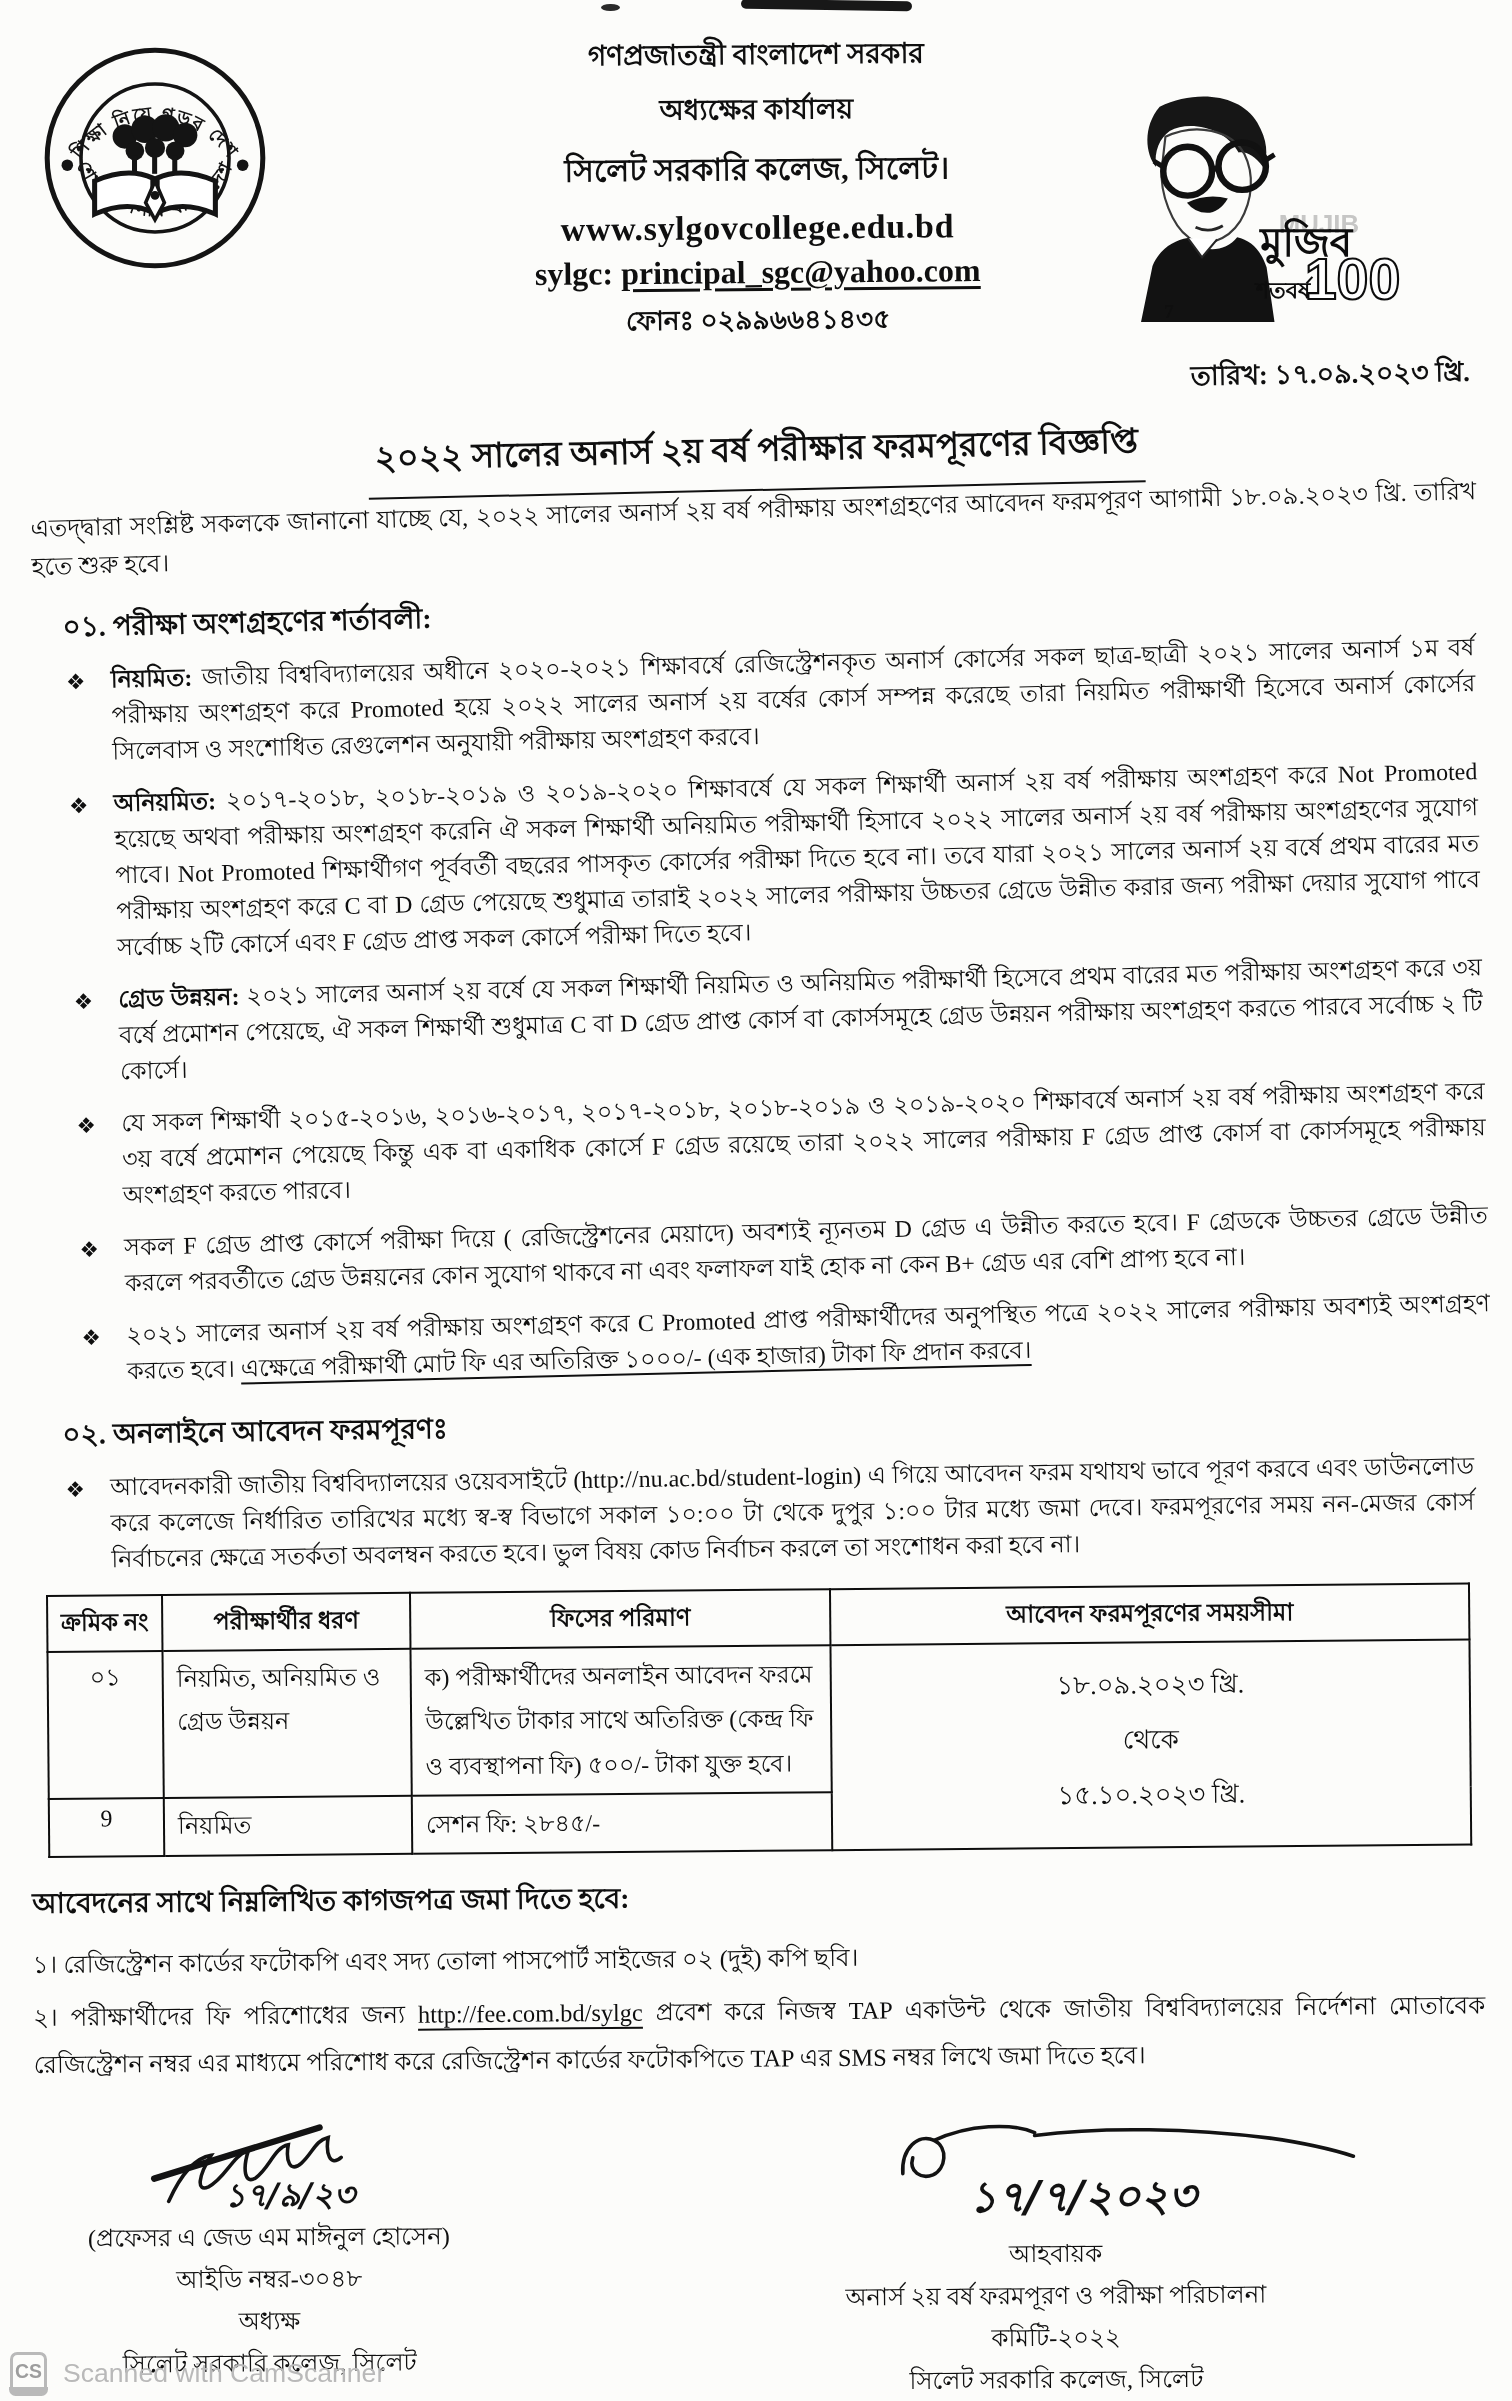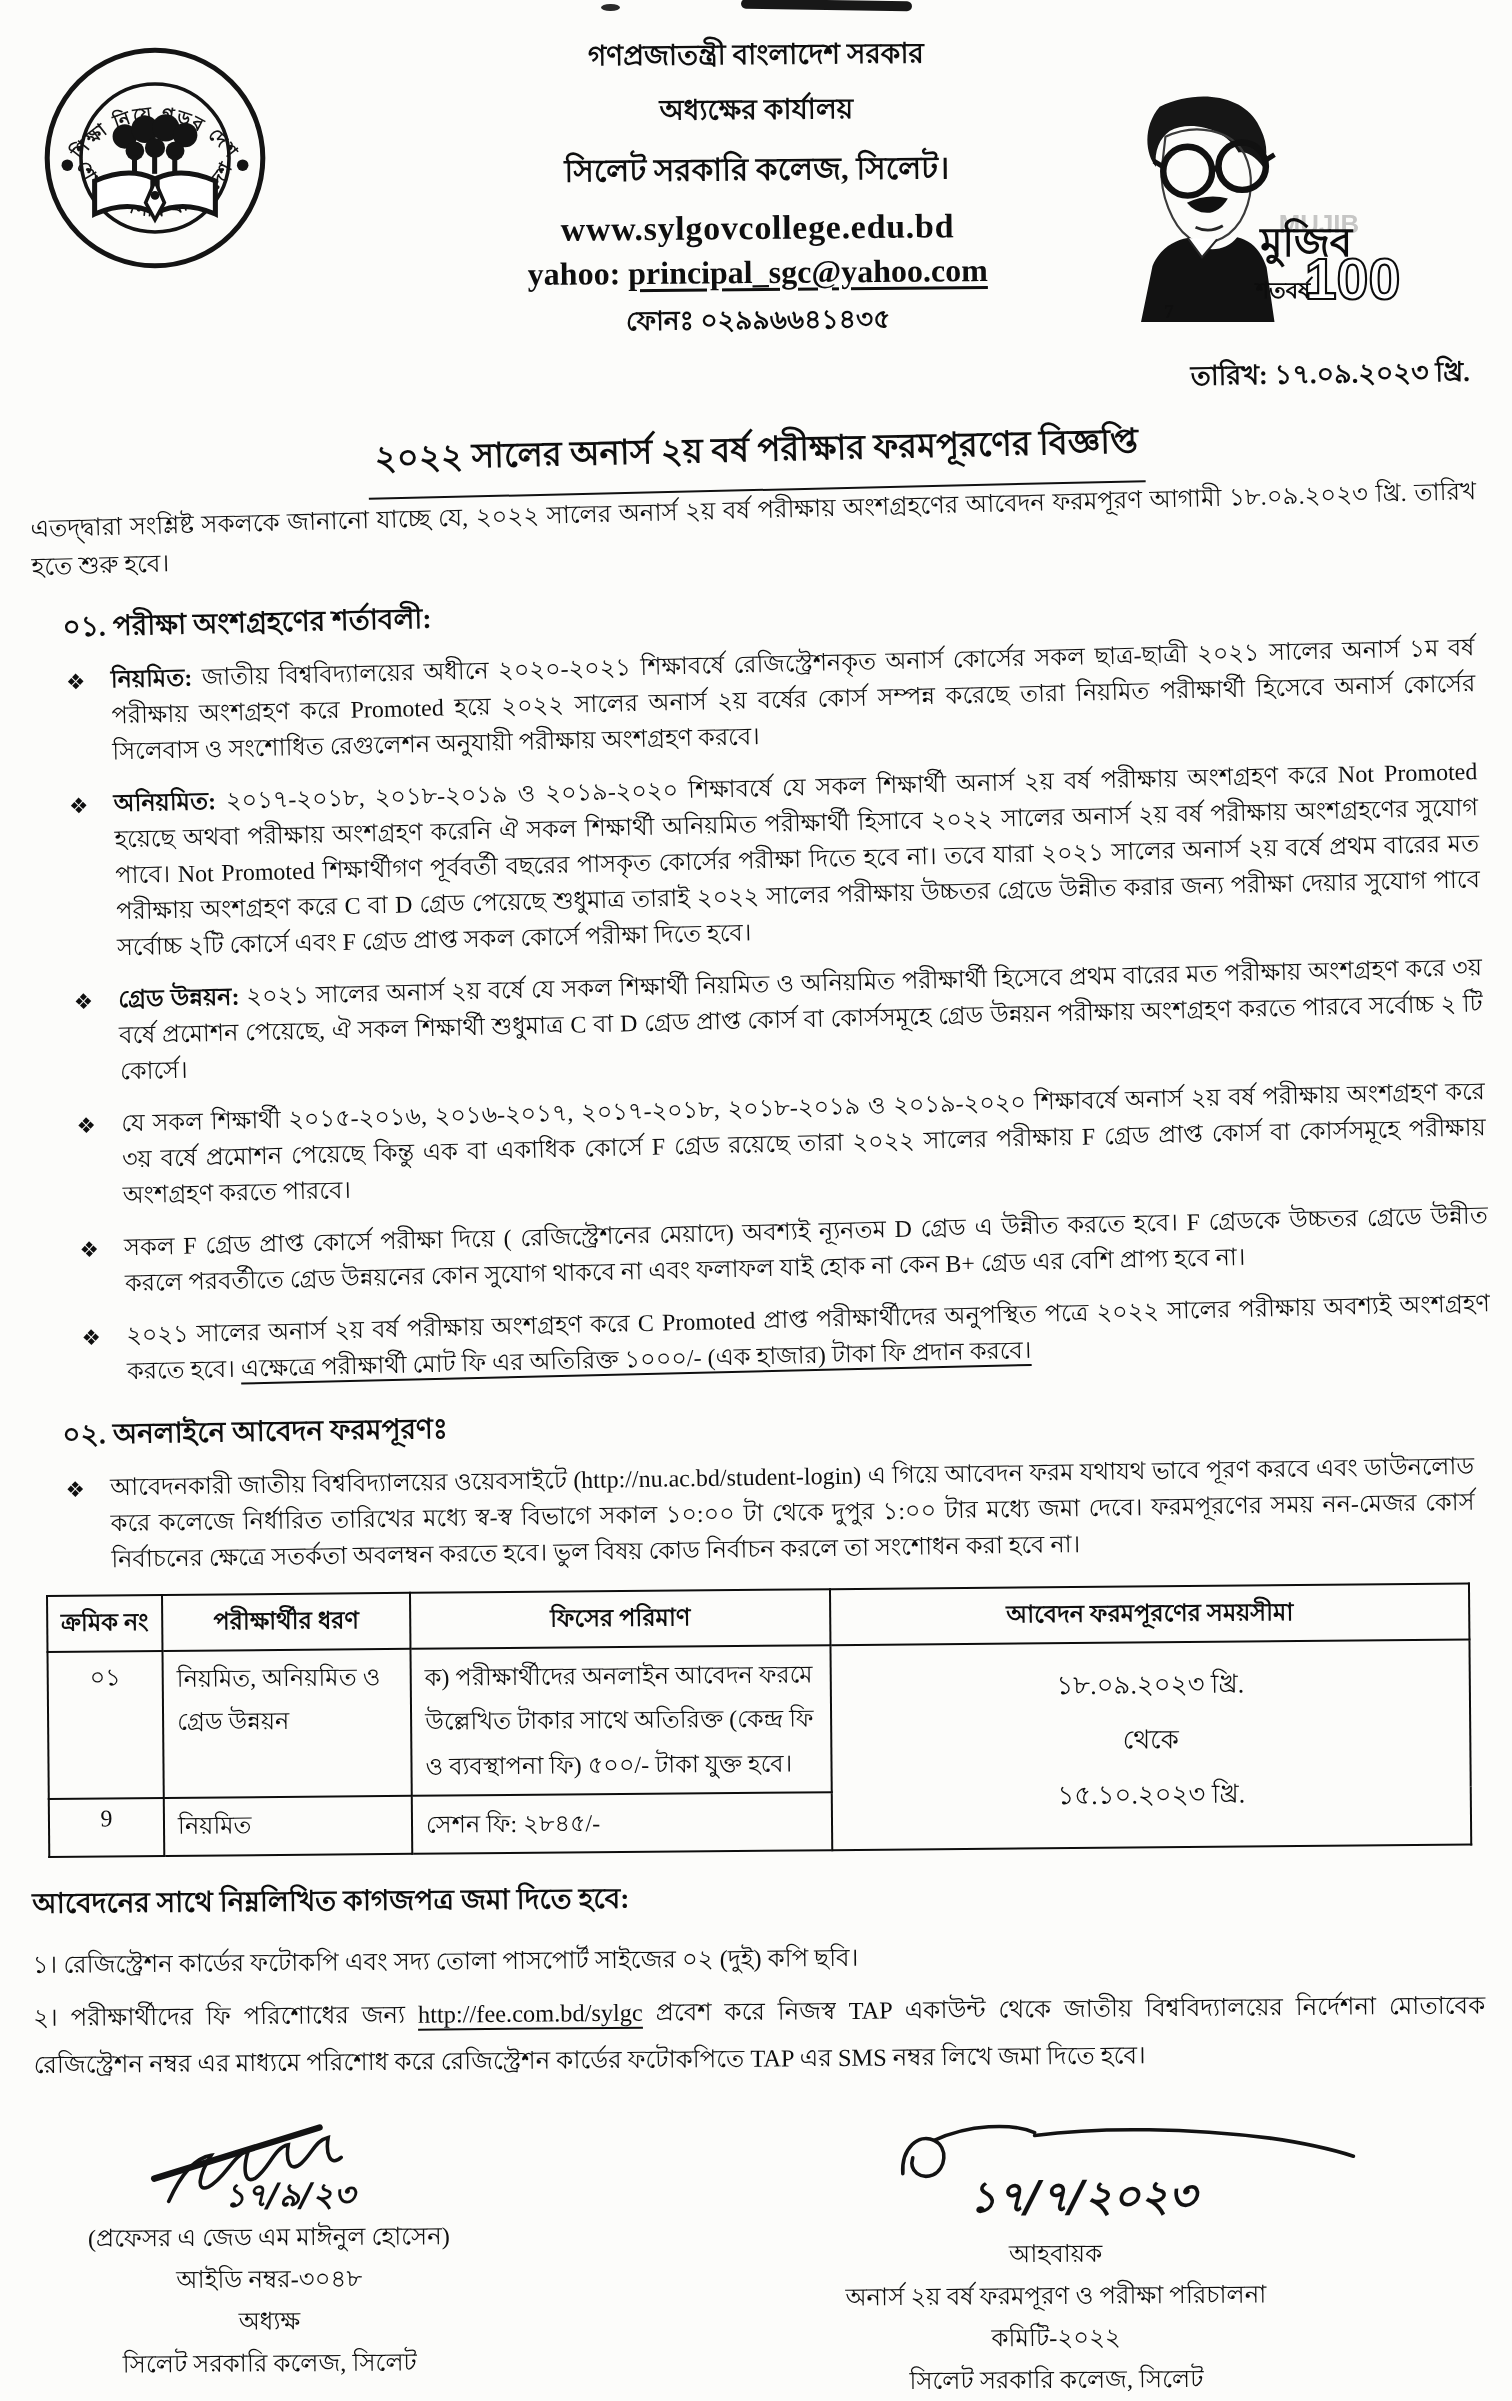--- a/index.html
+++ b/index.html
@@ -135,21 +135,21 @@
         <path d="M160,192 L173,222 L160,246 L147,222 Z" fill="#ffffff" stroke="#141414" stroke-width="5"></path>
         <circle cx="160" cy="212" r="6" fill="#141414"></circle>
       </g>
     </svg>
 
     <div class="head-center">
       <div class="hc-l1">গণপ্রজাতন্ত্রী বাংলাদেশ সরকার</div>
       <div class="hc-l2">অধ্যক্ষের কার্যালয়</div>
       <div class="hc-l3">সিলেট সরকারি কলেজ, সিলেট।</div>
       <div class="hc-web">www.sylgovcollege.edu.bd</div>
-      <div class="hc-email"><span>yahoo:</span> <span class="u">principal_sgc@yahoo.com</span></div>
+      <div class="hc-email"><span>sylgc:</span> <span class="u">principal_sgc@yahoo.com</span></div>
       <div class="hc-phone">ফোনঃ ০২৯৯৬৬৪১৪৩৫</div>
     </div>
 
     <svg class="mujib" viewBox="0 0 432 330">
       <path d="M118,30 C168,6 230,12 254,52 C268,76 270,98 262,114 C250,98 238,92 228,94 C210,60 160,48 132,64 C118,74 110,92 113,114 C98,96 94,58 118,30 Z" fill="#161616"></path>
       <path d="M126,72 C168,52 218,62 236,96 C250,124 248,160 230,190 C212,218 178,228 158,212 C136,196 118,152 121,116 Z" fill="none" stroke="#3a3a3a" stroke-width="3"></path>
       <circle cx="157" cy="120" r="34" fill="none" stroke="#111111" stroke-width="9"></circle>
       <circle cx="233" cy="113" r="33" fill="none" stroke="#111111" stroke-width="9"></circle>
       <path d="M190,118 L201,115" stroke="#111111" stroke-width="8"></path>
       <path d="M123,114 L110,106 M265,105 L278,97" stroke="#111111" stroke-width="7"></path>
@@ -268,15 +268,22 @@
         <text x="300" y="140" class="hand hand-big">১৭/৭/২০২৩</text>
       </svg>
       <div class="sign-line">আহবায়ক</div>
       <div class="sign-line">অনার্স ২য় বর্ষ ফরমপূরণ ও পরীক্ষা পরিচালনা</div>
       <div class="sign-line">কমিটি-২০২২</div>
       <div class="sign-line">সিলেট সরকারি কলেজ, সিলেট</div>
     </div>
 
   </div>
 
+  <div class="cam">
+    <div class="cam-icon">
+      <span>CS</span>
+      <span class="cam-icon-strip"></span>
+    </div>
+    <div class="cam-text">Scanned with CamScanner</div>
+  </div>
 
 </div>
 
 
 </body></html>

